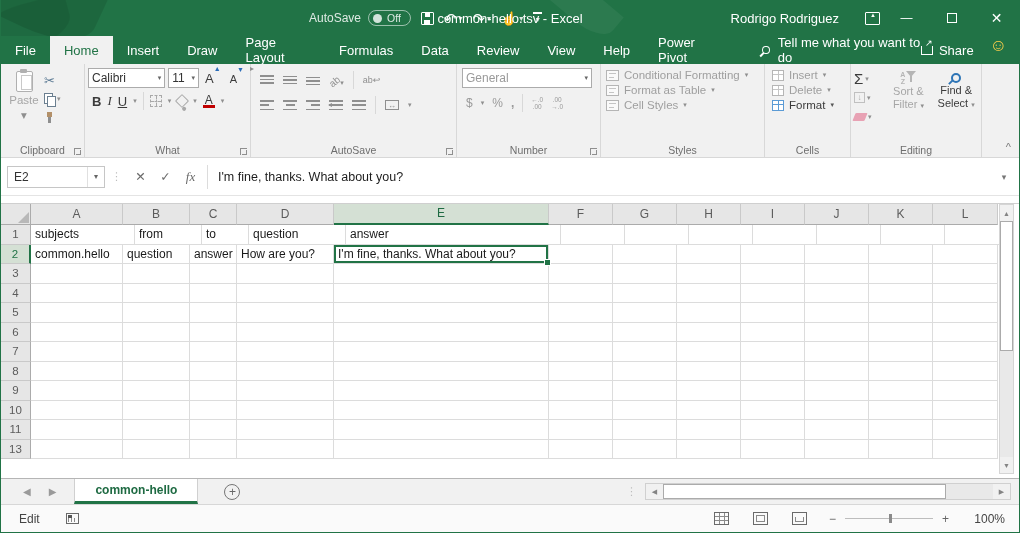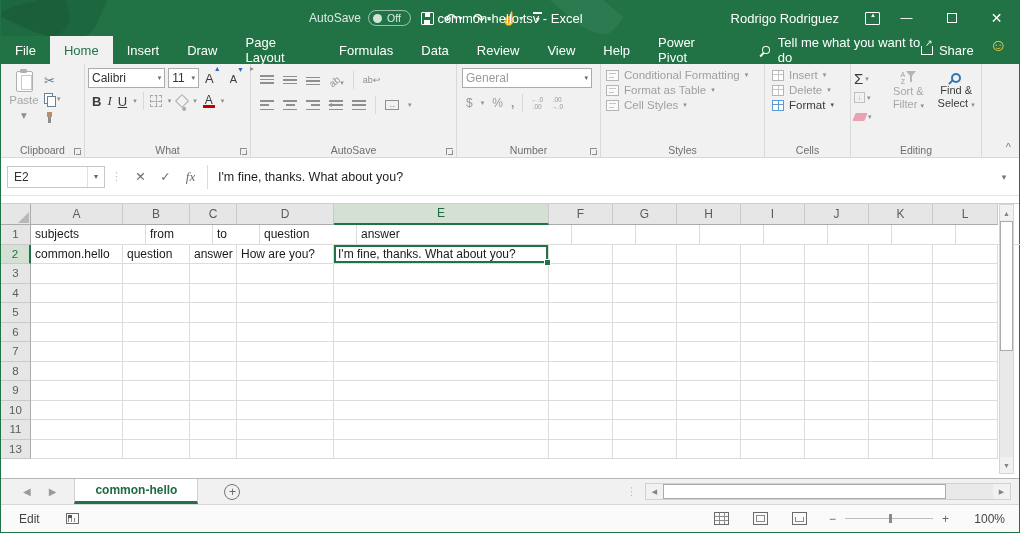--- a/index.html
+++ b/index.html
@@ -557,21 +557,21 @@
           <div class="col-h" style="width: 64px;">H</div>
           <div class="col-h" style="width: 64px;">I</div>
           <div class="col-h" style="width: 64px;">J</div>
           <div class="col-h" style="width: 64px;">K</div>
           <div class="col-h" style="width: 65px;">L</div>
         </div>
     </div>
     <div id="grid-body">
         <div class="g-row">
           <div class="row-h">1</div>
-          <div class="g-cell" style="width: 115px;">subjects</div>
+          <div class="g-cell" style="width: 104px;">subjects</div>
           <div class="g-cell" style="width: 67px;">from</div>
           <div class="g-cell" style="width: 47px;">to</div>
           <div class="g-cell" style="width: 97px;">question</div>
           <div class="g-cell" style="width: 215px;">answer</div>
           <div class="g-cell" style="width: 64px;"></div>
           <div class="g-cell" style="width: 64px;"></div>
           <div class="g-cell" style="width: 64px;"></div>
           <div class="g-cell" style="width: 64px;"></div>
           <div class="g-cell" style="width: 64px;"></div>
           <div class="g-cell" style="width: 64px;"></div>

